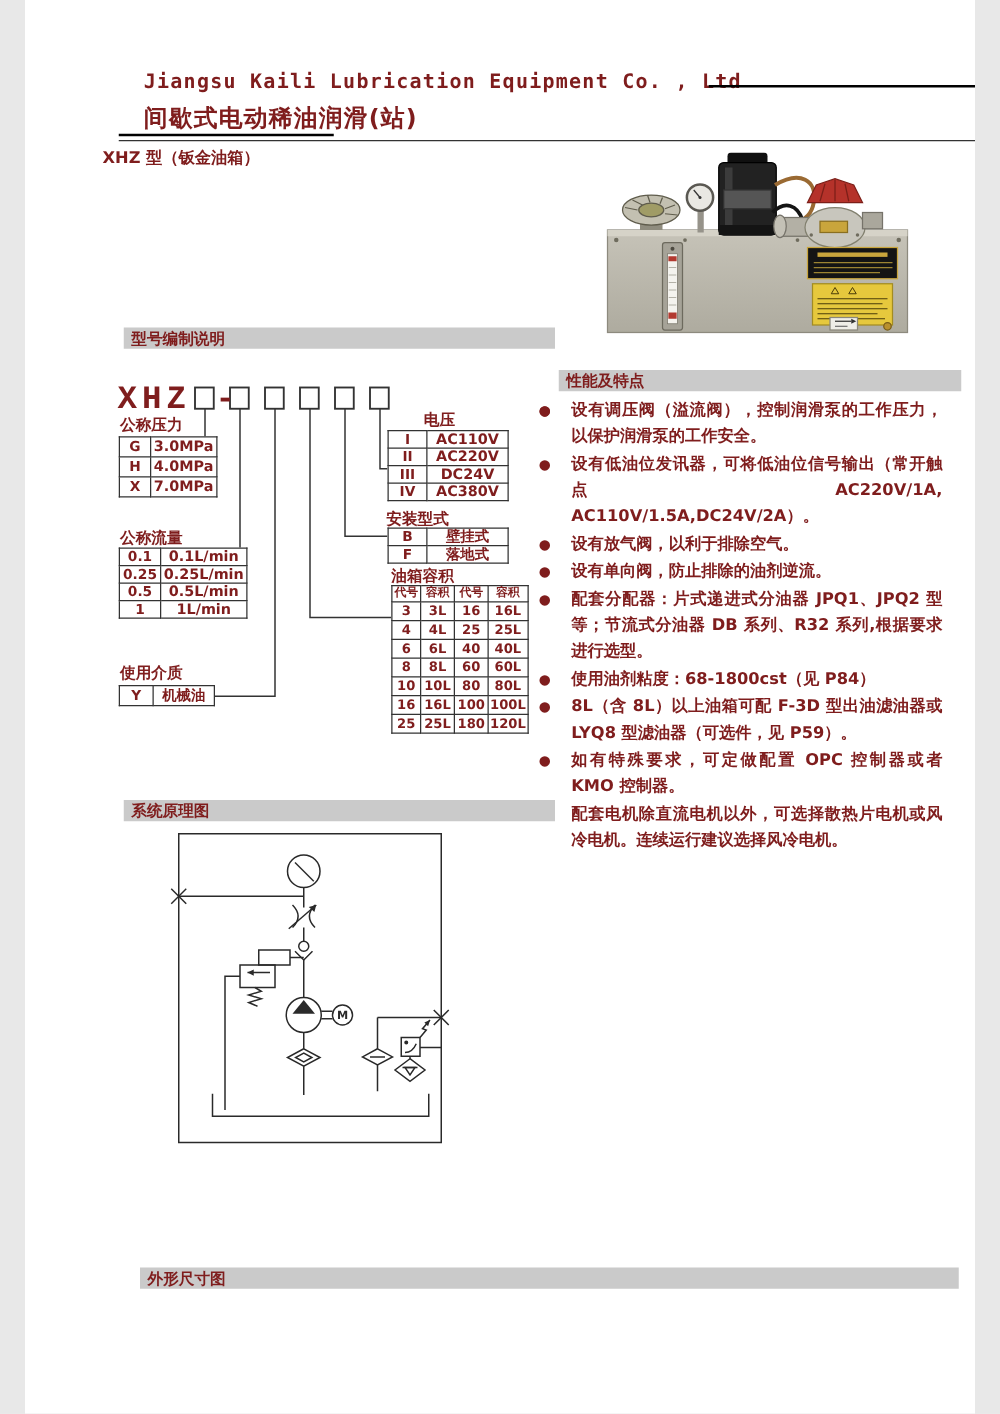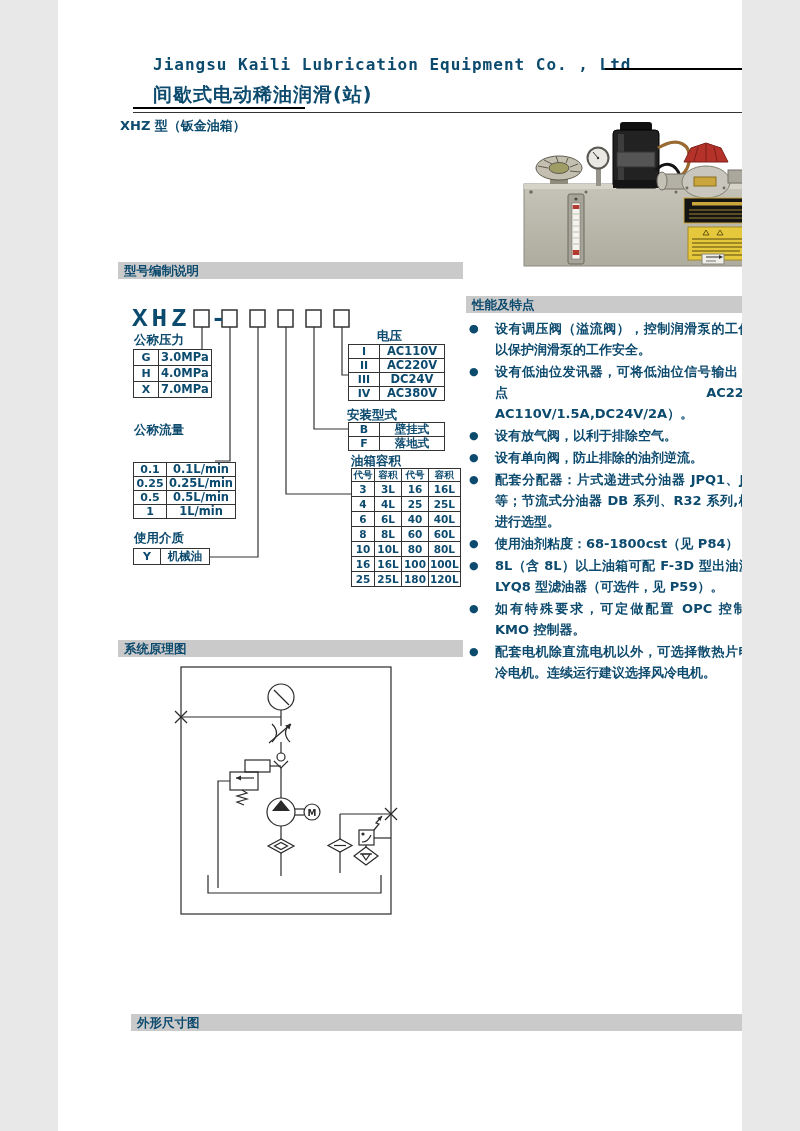--- a/index.html
+++ b/index.html
@@ -1,29 +1,29 @@
 <!DOCTYPE html>
 <html><head>
 <meta charset="utf-8">
 <style>
   html,body{margin:0;padding:0;background:#e8e8e8;}
-  .page{position:relative;width:684px;height:1131px;background:#ffffff;margin:0 auto;
-        font-family:"DejaVu Sans",sans-serif;color:#0c4a6e;overflow:hidden;}
+  .page{position:relative;width:760px;height:1131px;background:#ffffff;margin:0 auto;
+        font-family:"DejaVu Sans",sans-serif;color:#7f1d1d;overflow:hidden;}
   .abs{position:absolute;}
   
   .company{left:95px;top:55px;font-family:"DejaVu Sans Mono",monospace;
            font-size:16px;font-weight:bold;letter-spacing:1px;white-space:nowrap;}
   .hline{position:absolute;border-top:2px solid #000;height:0;}
   .doc-title{left:95px;top:82px;font-size:19px;font-weight:bold;letter-spacing:1px;white-space:nowrap;}
   .title-underline{left:75px;top:107px;width:172px;border-top:2px solid #000;}
   .title-rule{left:75px;top:112px;width:723px;border-top:1px solid #333;}
   .subtitle{left:62px;top:117px;font-size:13px;font-weight:600;white-space:nowrap;}
   
   .secbar{position:absolute;height:17px;background:#cacaca;font-size:12.5px;font-weight:bold;
-          line-height:17px;padding-left:6px;box-sizing:border-box;white-space:nowrap;}
+          line-height:17px;padding-left:6px;box-sizing:border-box;white-space:nowrap;margin-left:19px;}
   
   .model-wrap{left:60px;top:300px;width:345px;height:320px;}
   .model-wrap svg{position:absolute;left:0;top:0;}
   .model-prefix{position:absolute;left:14px;top:4px;font-size:26px;font-weight:bold;
                 letter-spacing:4px;font-family:Liberation Mono, monospace;white-space:nowrap;}
   .tlabel{position:absolute;font-size:12.5px;font-weight:bold;white-space:nowrap;}
   table.mtable{position:absolute;border-collapse:collapse;background:#fff;}
   table.mtable td{border:1.5px solid #333;font-weight:bold;text-align:center;
                   padding:0 2px;font-size:11.5px;line-height:1;}
   table.mtable td.code{font-size:11px;}
@@ -203,21 +203,21 @@
           <td>4.0MPa</td>
           </tr>
       <tr>
             <td class="code" style="height:15px;">X</td>
           <td>7.0MPa</td>
           </tr>
     </tbody>
       </table>
 
     <span class="tlabel" style="left:16px;top:122px;">公称流量</span>
-    <table class="mtable" style="left:15px;top:138px;margin-top:24px;">
+    <table class="mtable" style="left:15px;top:138px;">
       <tbody>
           <tr>
             <td class="code" style="width:28px;height:13px;">0.1</td>
           <td style="width:52px;">0.1L/min</td>
           </tr>
       <tr>
             <td class="code" style="height:13px;">0.25</td>
           <td>0.25L/min</td>
           </tr>
       <tr>

